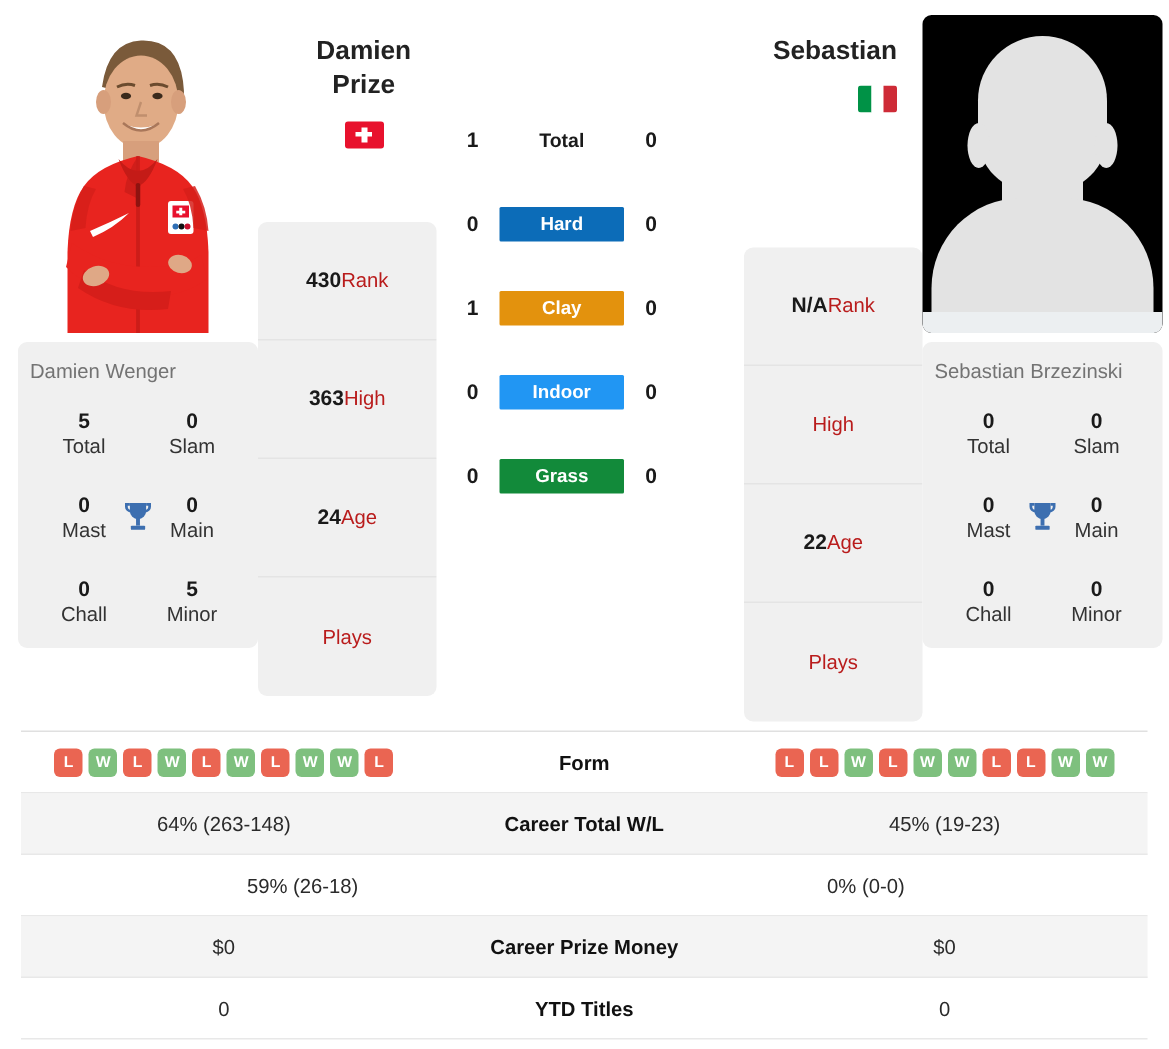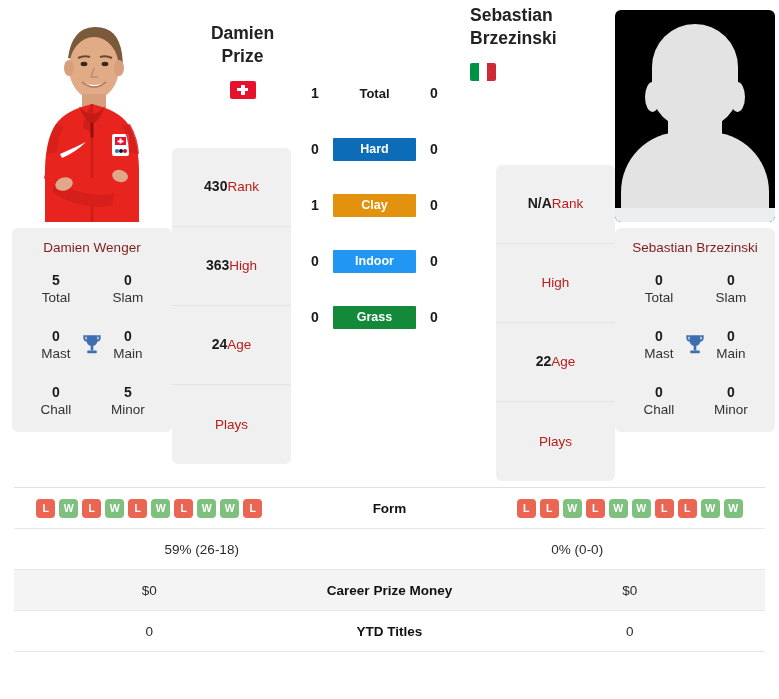--- a/index.html
+++ b/index.html
@@ -67,23 +67,22 @@
 
   
   .name-card {
     margin-top: 6px;
     width: 160px;
     background: #f0f0f0;
     border-radius: 6px;
     padding: 12px 8px 14px 8px;
   }
   .name-card-title {
-    text-align: center;
     font-size: 13.5px;
-    color: #7f1d1d;
+    color: #737373;
     margin-bottom: 16px;
     white-space: nowrap;
   }
   .trophy-grid {
     position: relative;
     display: grid;
     grid-template-columns: 1fr 1fr;
     row-gap: 21px;
   }
   .tg-cell { text-align: center; }
@@ -423,23 +422,22 @@
       </div>
     </div>
   </div>
 
   <div style="position:absolute; left:185px; top:22px; width:115px; text-align:center;">
     <div class="nm" style="font-size:17.5px;font-weight:bold;line-height:1.33;">Damien</div>
     <div class="nm" style="font-size:17.5px;font-weight:bold;line-height:1.33;">Prize</div>
     <span class="flag flag-ch"></span>
   </div>
 
-  <div style="position:absolute; left:470px; top:4px; width:128px; text-align:left;">
+  <div style="position:absolute; left:470px; top:22px; width:128px; text-align:right;">
     <div class="nm" style="font-size:17.5px;font-weight:bold;line-height:1.33;">Sebastian</div>
-    <div class="nm" style="font-size:17.5px;font-weight:bold;line-height:1.33;">Brzezinski</div>
     <span class="flag flag-it">
       <i style="background:#009246"></i>
         <i style="background:#ffffff"></i>
         <i style="background:#ce2b37"></i>
     </span>
   </div>
 
   <div class="cmp-table">
 
     <div class="cmp-row">
@@ -467,20 +465,25 @@
             <div class="form-badge badge-W">W</div>
             <div class="form-badge badge-W">W</div>
             <div class="form-badge badge-L">L</div>
             <div class="form-badge badge-L">L</div>
             <div class="form-badge badge-W">W</div>
             <div class="form-badge badge-W">W</div>
           </div>
       </div>
     </div>
 
+    <div class="cmp-row alt">
+      <div class="cmp-left">64% (263-148)</div>
+      <div class="cmp-mid">Career Total W/L</div>
+      <div class="cmp-right">45% (19-23)</div>
+    </div>
 
     <div class="cmp-row">
       <div class="cmp-left">59% (26-18)</div>
       <div class="cmp-right">0% (0-0)</div>
     </div>
 
     <div class="cmp-row alt">
       <div class="cmp-left">$0</div>
       <div class="cmp-mid">Career Prize Money</div>
       <div class="cmp-right">$0</div>

